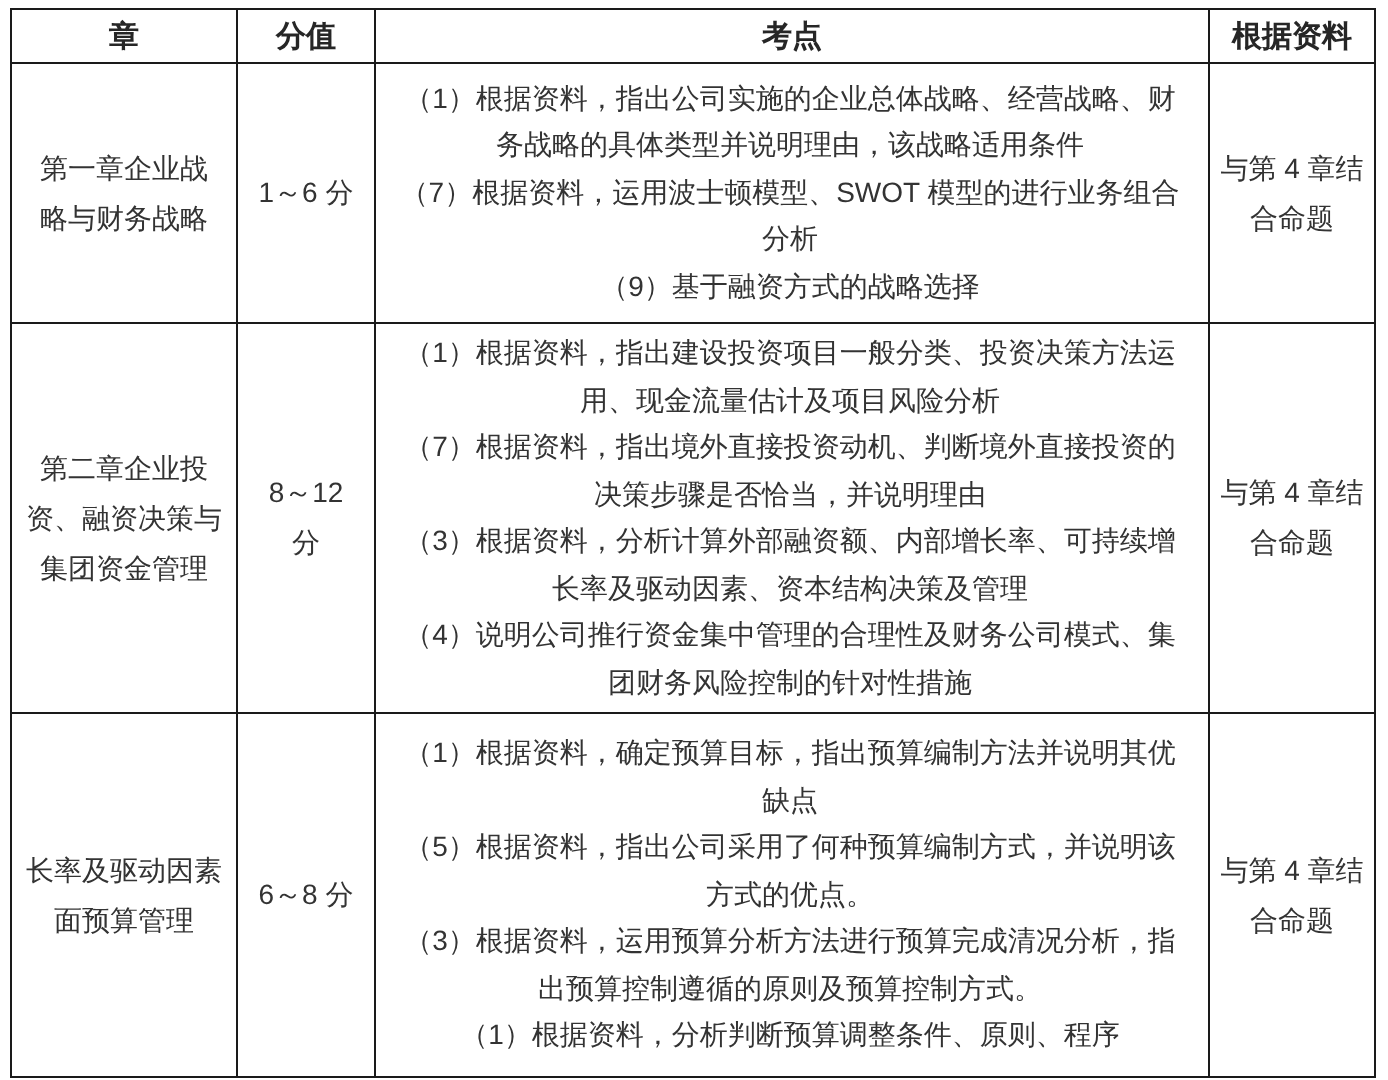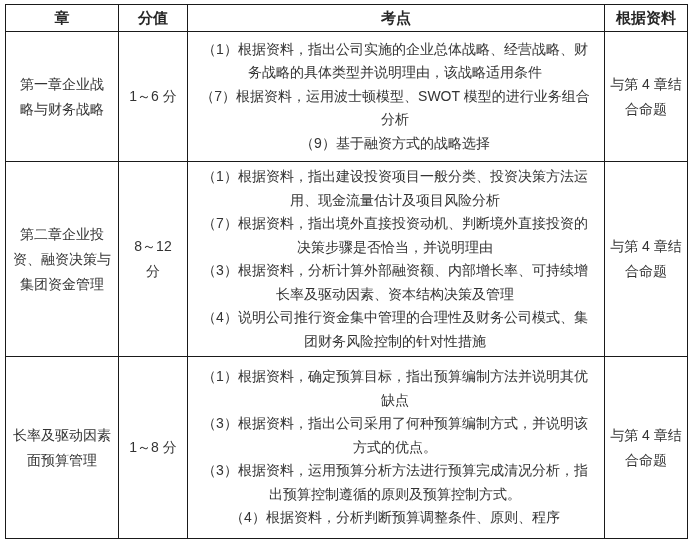--- a/index.html
+++ b/index.html
@@ -110,27 +110,27 @@
           <div class="point">（4）说明公司推行资金集中管理的合理性及财务公司模式、集
 团财务风险控制的针对性措施</div>
         </td>
     <td class="feature-cell">与第 4 章结
 合命题</td>
   </tr>
 
   <tr>
     <td class="chapter-cell">长率及驱动因素
 面预算管理</td>
-    <td class="score-cell">1～8 分</td>
+    <td class="score-cell">6～8 分</td>
     <td class="points-cell">
           <div class="point">（1）根据资料，确定预算目标，指出预算编制方法并说明其优
 缺点</div>
-          <div class="point">（3）根据资料，指出公司采用了何种预算编制方式，并说明该
+          <div class="point">（5）根据资料，指出公司采用了何种预算编制方式，并说明该
 方式的优点。</div>
           <div class="point">（3）根据资料，运用预算分析方法进行预算完成清况分析，指
 出预算控制遵循的原则及预算控制方式。</div>
-          <div class="point">（4）根据资料，分析判断预算调整条件、原则、程序</div>
+          <div class="point">（1）根据资料，分析判断预算调整条件、原则、程序</div>
         </td>
     <td class="feature-cell">与第 4 章结
 合命题</td>
   </tr>
 </tbody>
 </table>
 
 </body></html>

